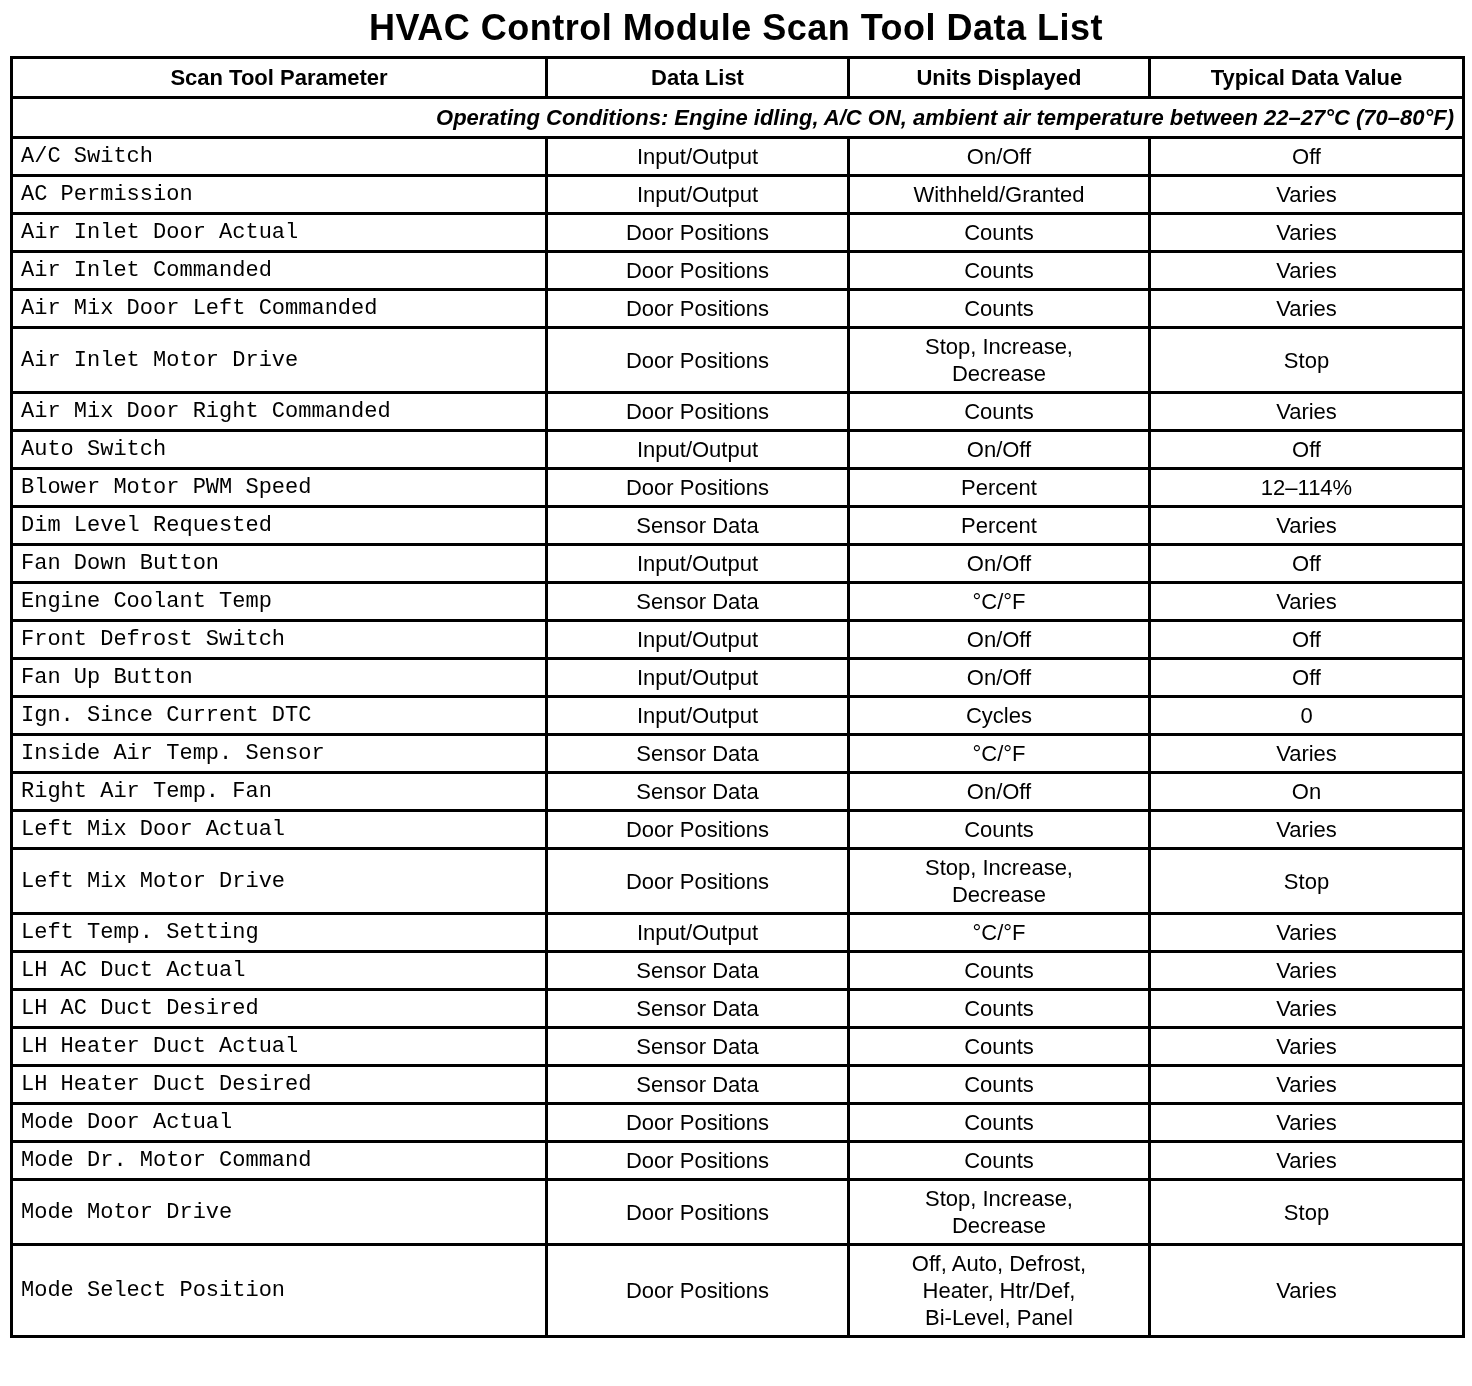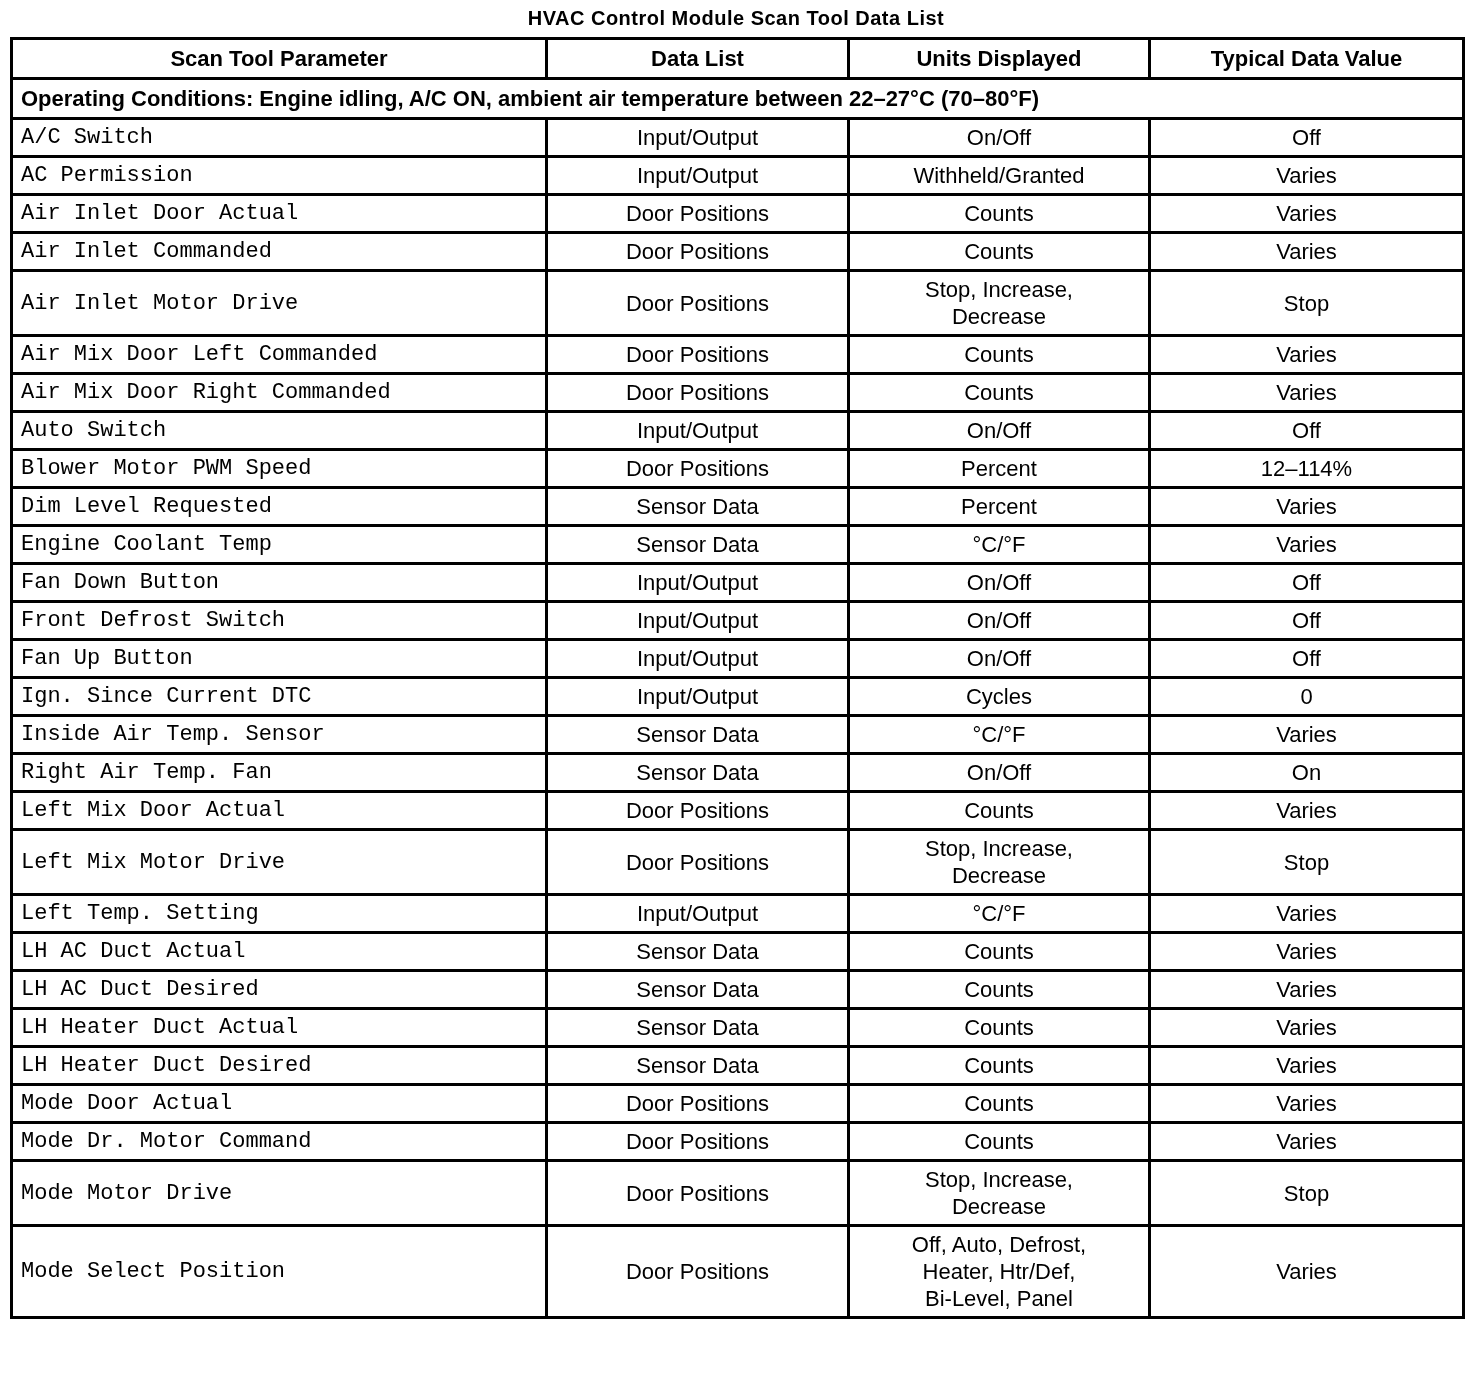--- a/index.html
+++ b/index.html
@@ -13,21 +13,21 @@
     color: #000000;
     -webkit-font-smoothing: antialiased;
   }
   .page {
     width: 1472px;
     height: 1386px;
     overflow: hidden;
   }
   .title {
     text-align: center;
-    font-size: 20px;
+    font-size: 36px;
     font-weight: bold;
     margin: 7px 0 7px 0;
     letter-spacing: 0.5px;
   }
   table.scan-table {
     border-collapse: collapse;
     table-layout: fixed;
     width: 1452px;
     margin: 0 10px;
     padding-left: 28px;
@@ -40,22 +40,23 @@
     padding: 4px 8px;
     overflow: hidden;
   }
   thead th.colhead {
     font-weight: bold;
     text-align: center;
     height: 40px;
   }
   thead th.opcond {
     font-weight: bold;
-    text-align: left;
+    text-align: right;
     height: 40px;
+    font-style: italic;
   }
   td.cell-center {
     text-align: center;
     white-space: pre-line;
   }
   td.cell-param {
     text-align: left;
     padding-left: 20px;
     white-space: normal;
     font-family: Liberation Mono, monospace;
@@ -105,33 +106,33 @@
           <td class="cell-center">Counts</td>
           <td class="cell-center">Varies</td>
         </tr>
         <tr>
           <td class="cell-param">Air Inlet Commanded</td>
           <td class="cell-center">Door Positions</td>
           <td class="cell-center">Counts</td>
           <td class="cell-center">Varies</td>
         </tr>
         <tr>
+          <td class="cell-param">Air Mix Door Left Commanded</td>
+          <td class="cell-center">Door Positions</td>
+          <td class="cell-center">Counts</td>
+          <td class="cell-center">Varies</td>
+        </tr>
+        <tr>
           <td class="cell-param">Air Inlet Motor Drive</td>
           <td class="cell-center">Door Positions</td>
           <td class="cell-center">Stop, Increase,
 Decrease</td>
           <td class="cell-center">Stop</td>
         </tr>
         <tr>
-          <td class="cell-param">Air Mix Door Left Commanded</td>
-          <td class="cell-center">Door Positions</td>
-          <td class="cell-center">Counts</td>
-          <td class="cell-center">Varies</td>
-        </tr>
-        <tr>
           <td class="cell-param">Air Mix Door Right Commanded</td>
           <td class="cell-center">Door Positions</td>
           <td class="cell-center">Counts</td>
           <td class="cell-center">Varies</td>
         </tr>
         <tr>
           <td class="cell-param">Auto Switch</td>
           <td class="cell-center">Input/Output</td>
           <td class="cell-center">On/Off</td>
           <td class="cell-center">Off</td>
@@ -142,30 +143,30 @@
           <td class="cell-center">Percent</td>
           <td class="cell-center">12–114%</td>
         </tr>
         <tr>
           <td class="cell-param">Dim Level Requested</td>
           <td class="cell-center">Sensor Data</td>
           <td class="cell-center">Percent</td>
           <td class="cell-center">Varies</td>
         </tr>
         <tr>
+          <td class="cell-param">Fan Down Button</td>
+          <td class="cell-center">Input/Output</td>
+          <td class="cell-center">On/Off</td>
+          <td class="cell-center">Off</td>
+        </tr>
+        <tr>
           <td class="cell-param">Engine Coolant Temp</td>
           <td class="cell-center">Sensor Data</td>
           <td class="cell-center">°C/°F</td>
           <td class="cell-center">Varies</td>
-        </tr>
-        <tr>
-          <td class="cell-param">Fan Down Button</td>
-          <td class="cell-center">Input/Output</td>
-          <td class="cell-center">On/Off</td>
-          <td class="cell-center">Off</td>
         </tr>
         <tr>
           <td class="cell-param">Front Defrost Switch</td>
           <td class="cell-center">Input/Output</td>
           <td class="cell-center">On/Off</td>
           <td class="cell-center">Off</td>
         </tr>
         <tr>
           <td class="cell-param">Fan Up Button</td>
           <td class="cell-center">Input/Output</td>

